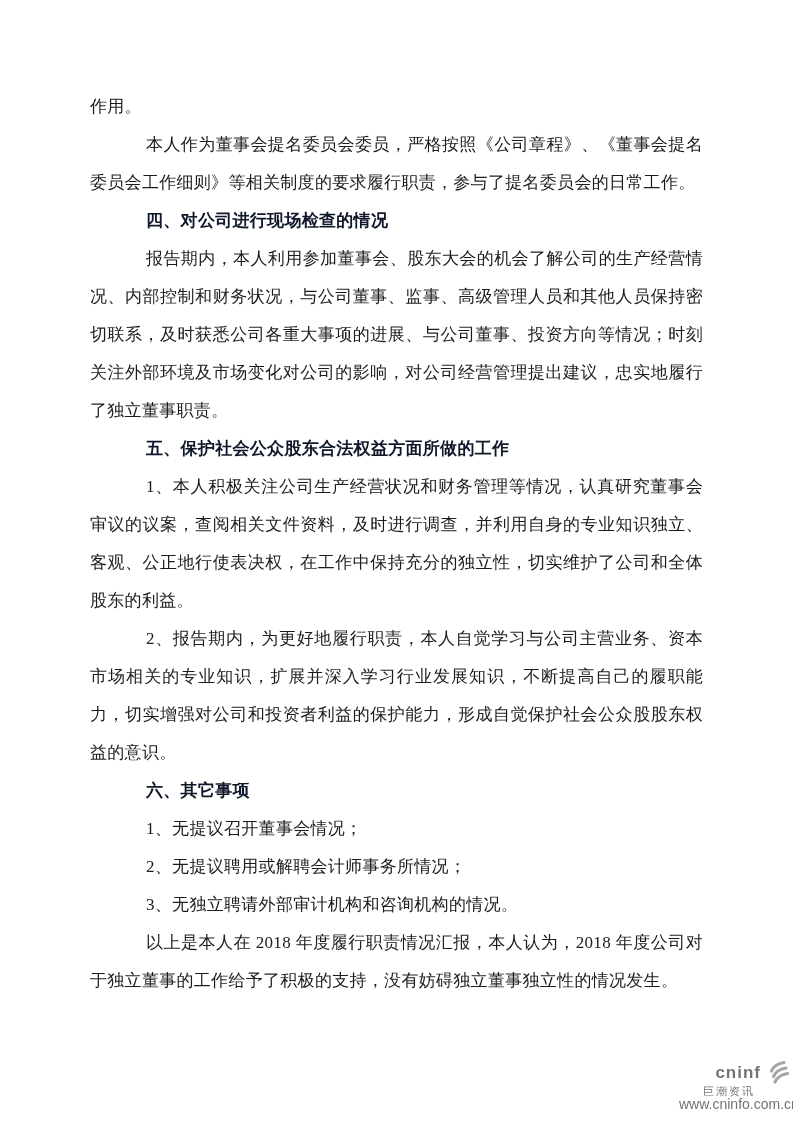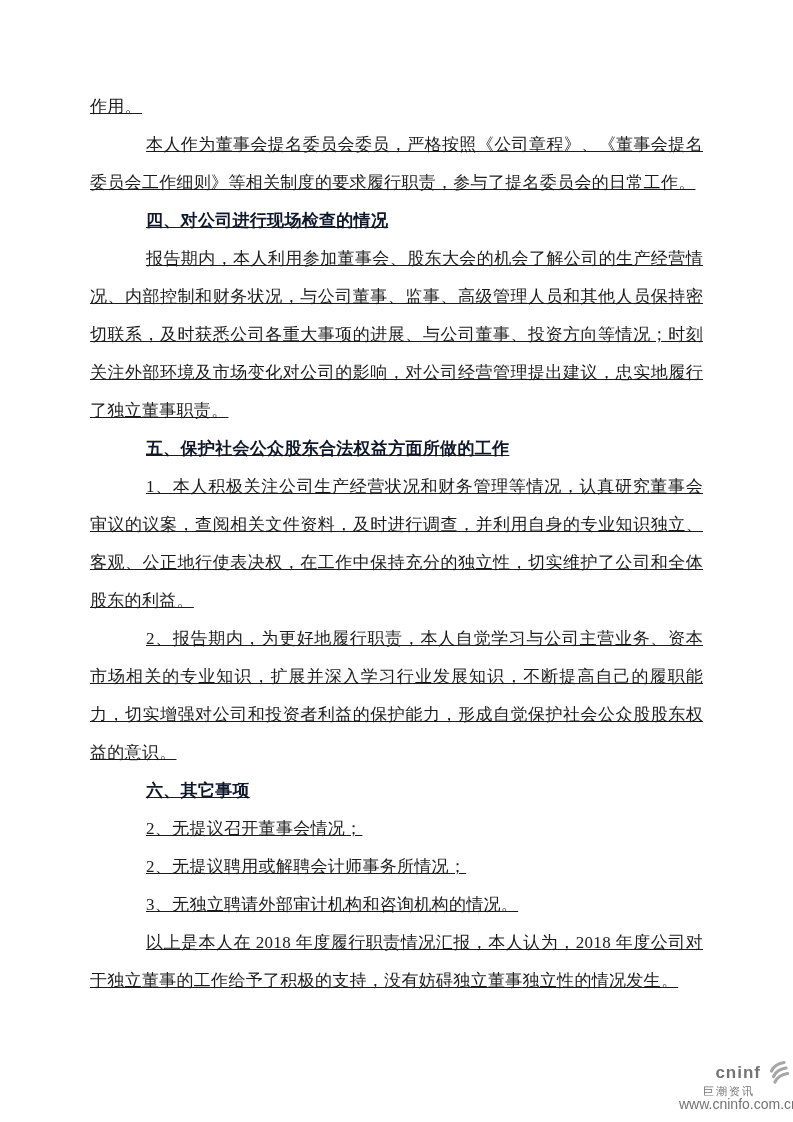--- a/index.html
+++ b/index.html
@@ -14,21 +14,20 @@
     background: #ffffff;
     overflow: hidden;
     font-family: "Liberation Serif", "DejaVu Serif", serif;
     color: #1c1c1c;
   }
   .doc-body {
     position: absolute;
     top: 88px;
     left: 90px;
     width: 613px;
-    text-decoration: underline;
   }
   .para {
     font-size: 17px;
     line-height: 38px;
     text-align: justify;
     text-justify: inter-ideograph;
     margin: 0;
     letter-spacing: 0.3px;
   }
   .para.indent {
@@ -89,21 +88,21 @@
 
   <div class="doc-body">
       <div class="para">作用。</div>
       <div class="para indent">本人作为董事会提名委员会委员，严格按照《公司章程》、《董事会提名委员会工作细则》等相关制度的要求履行职责，参与了提名委员会的日常工作。</div>
       <div class="heading">四、对公司进行现场检查的情况</div>
       <div class="para indent">报告期内，本人利用参加董事会、股东大会的机会了解公司的生产经营情况、内部控制和财务状况，与公司董事、监事、高级管理人员和其他人员保持密切联系，及时获悉公司各重大事项的进展、与公司董事、投资方向等情况；时刻关注外部环境及市场变化对公司的影响，对公司经营管理提出建议，忠实地履行了独立董事职责。</div>
       <div class="heading">五、保护社会公众股东合法权益方面所做的工作</div>
       <div class="para indent">1、本人积极关注公司生产经营状况和财务管理等情况，认真研究董事会审议的议案，查阅相关文件资料，及时进行调查，并利用自身的专业知识独立、客观、公正地行使表决权，在工作中保持充分的独立性，切实维护了公司和全体股东的利益。</div>
       <div class="para indent">2、报告期内，为更好地履行职责，本人自觉学习与公司主营业务、资本市场相关的专业知识，扩展并深入学习行业发展知识，不断提高自己的履职能力，切实增强对公司和投资者利益的保护能力，形成自觉保护社会公众股股东权益的意识。</div>
       <div class="heading">六、其它事项</div>
-      <div class="para indent">2、无提议召开董事会情况；</div>
+      <div class="para indent">1、无提议召开董事会情况；</div>
       <div class="para indent">2、无提议聘用或解聘会计师事务所情况；</div>
       <div class="para indent">3、无独立聘请外部审计机构和咨询机构的情况。</div>
       <div class="para indent">以上是本人在 2018 年度履行职责情况汇报，本人认为，2018 年度公司对于独立董事的工作给予了积极的支持，没有妨碍独立董事独立性的情况发生。</div>
     </div>
 
   <div class="cninfo">
     <div class="brand-row">
       <span class="brand">cninf</span>
       <svg class="swirl" width="26" height="26" viewBox="0 0 26 26" fill="none" stroke="#a6a6a6" stroke-width="3.2" stroke-linecap="round">
         <path d="M21 3.5 C14.5 4.5 10.5 7.5 8.5 12"></path>

